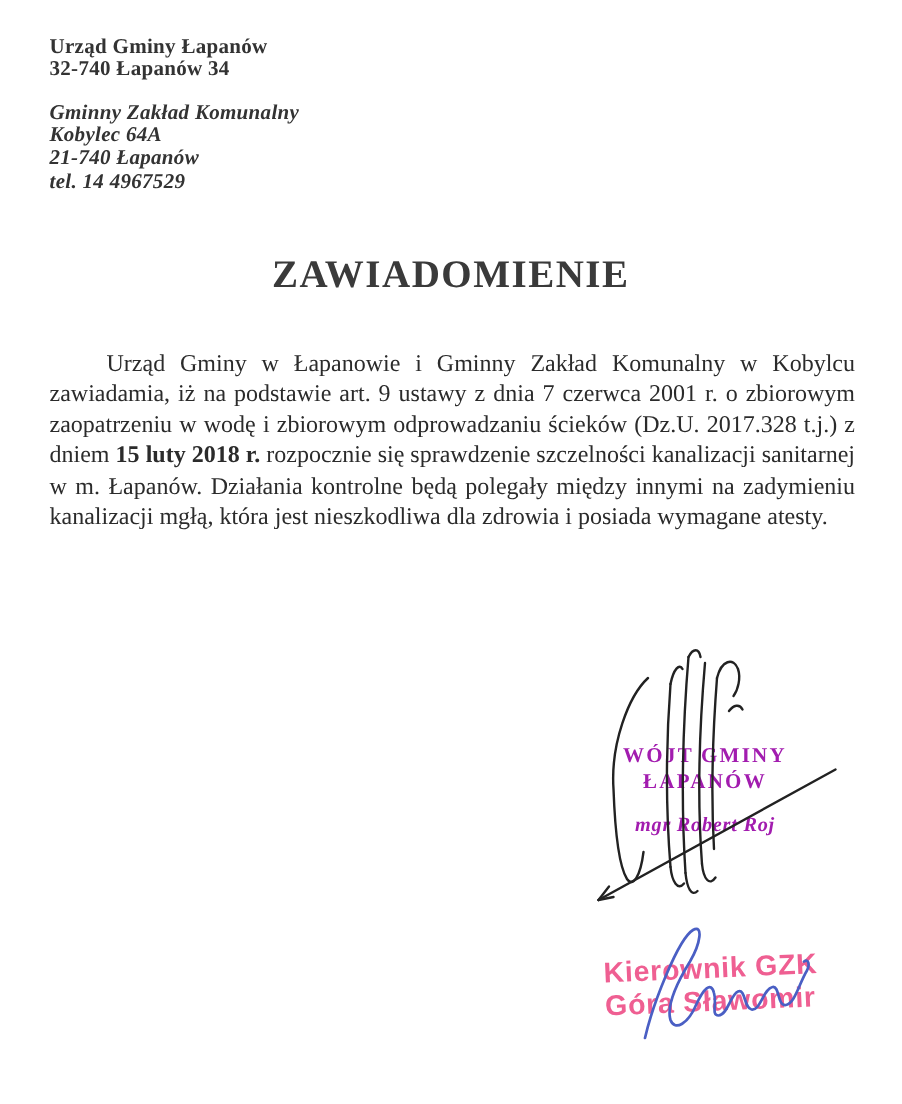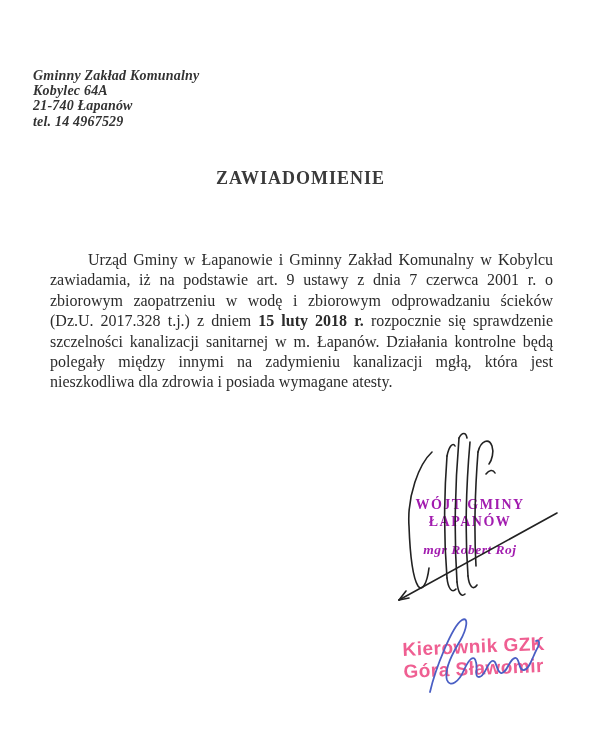--- a/index.html
+++ b/index.html
@@ -32,39 +32,39 @@
   .addr-recipient { top: 68px; font-style: italic; }
 
   
   .doc-title {
     position: absolute;
     top: 168px;
     left: 0;
     width: 100%;
     margin: 0;
     text-align: center;
-    font-size: 18px;
+    font-size: 26px;
     font-weight: bold;
     letter-spacing: 1px;
     color: #3a3a3a;
   }
 
   
   .content {
     position: absolute;
     left: 33px;
     top: 233px;
     width: 537px;
     font-size: 16px;
     line-height: 20.4px;
     text-align: justify;
     color: #2b2b2b;
   }
   .content p {
-    margin: 17px;
+    margin: 0;
     text-indent: 38px;
   }
   .bold-date { font-weight: bold; }
 
   
   .wojt-stamp {
     position: absolute;
     left: 403px;
     top: 496px;
     width: 134px;
@@ -111,20 +111,24 @@
     z-index: 2;
   }
 
   svg path { fill: none; stroke-linecap: round; stroke-linejoin: round; }
 </style>
 </head>
 <body>
 
 <div class="page">
 
+  <div class="addr-block addr-sender">
+    <div>Urząd Gminy Łapanów</div>
+    <div>32-740 Łapanów 34</div>
+  </div>
 
   <div class="addr-block addr-recipient">
     <div>Gminny Zakład Komunalny</div>
     <div>Kobylec 64A</div>
     <div>21-740 Łapanów</div>
     <div>tel. 14 4967529</div>
   </div>
 
   <h1 class="doc-title">ZAWIADOMIENIE</h1>
 

